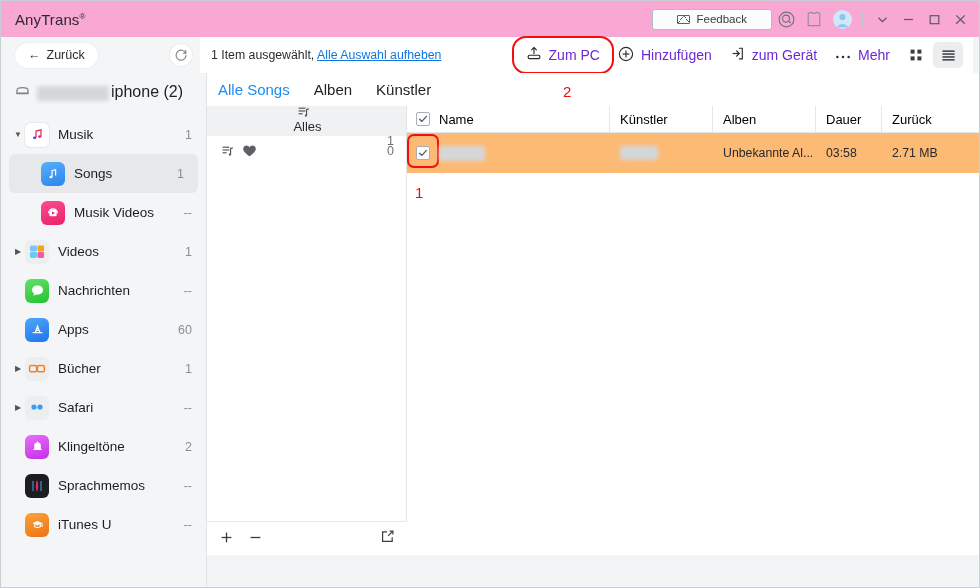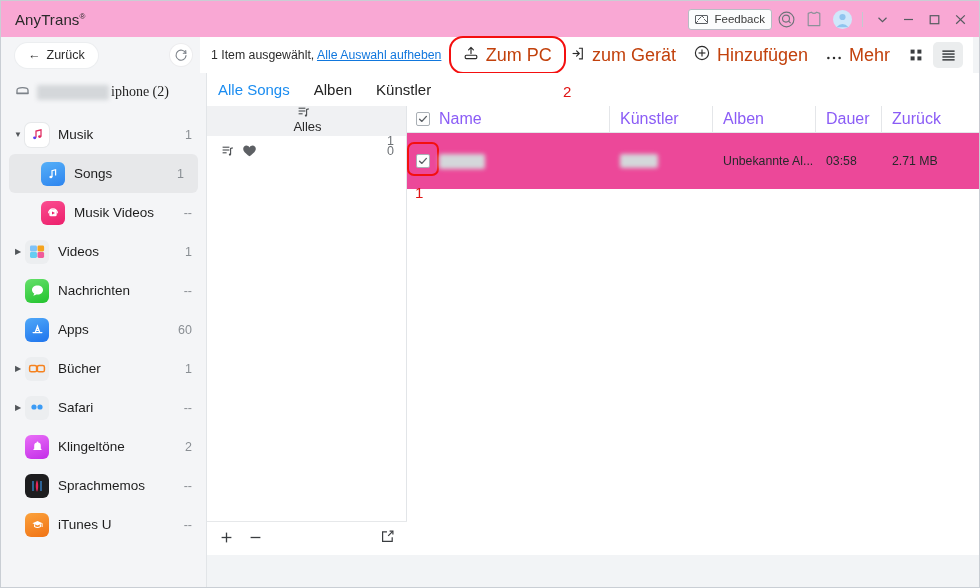--- a/index.html
+++ b/index.html
@@ -27,21 +27,21 @@
     margin-left: 14px;
     font-size: 15px; color: #2a2a2a; letter-spacing: .1px;
   }
   .app-title sup { font-size: 8px; vertical-align: super; }
   .titlebar-right {
     margin-left: auto; display: flex; align-items: center; height: 36px; padding-right: 8px;
   }
   .feedback-btn {
     display: flex; align-items: center; gap: 6px;
     border: 1px solid #b6bcc3; border-radius: 3px;
-    height: 21px; padding: 0 6px; background: #fbfcfd;
+    height: 21px; padding: 0 24px; background: #fbfcfd;
     font-size: 11.5px; color: #3b3b3b; cursor: pointer;
   }
   .env-icon { width: 13px; height: 9px; border: 1.3px solid #5b5f64; border-radius: 1px; position: relative; }
   .env-icon:before {
     content: ""; position: absolute; left: 0; top: 0; width: 100%; height: 100%;
     background:
       linear-gradient(to bottom right, transparent 46%, #5b5f64 46%, #5b5f64 54%, transparent 54%) no-repeat left top/50% 100%,
       linear-gradient(to bottom left, transparent 46%, #5b5f64 46%, #5b5f64 54%, transparent 54%) no-repeat right top/50% 100%;
   }
   .tb-icon {
@@ -68,21 +68,21 @@
     box-shadow: 0 0 0 1px #eceef0;
   }
   .refresh-btn {
     margin-left: auto; width: 22px; height: 22px; border-radius: 50%;
     background: #ffffff; display: flex; align-items: center; justify-content: center;
     cursor: pointer; box-shadow: 0 0 0 1px #ececee;
   }
   .device-row {
     display: flex; align-items: center; gap: 7px; height: 30px; padding: 0 14px; margin-top: 4px;
   }
-  .device-name { font-size: 14px; color: #1f1f1f; display: flex; align-items: flex-end; font-family: Liberation Serif, serif; }
+  .device-name { font-size: 16px; color: #1f1f1f; display: flex; align-items: flex-end; }
   .blur-block { display: inline-block; background: #d4d7da; border-radius: 2px; filter: blur(2.2px); }
 
   .nav { margin-top: 8px; }
   .nav-item {
     display: flex; align-items: center; height: 39px;
     padding-left: 10px; padding-right: 14px; cursor: pointer; position: relative;
   }
   .nav-item.selected {
     background: #e7e8ea; border-radius: 6px; margin: 0 8px; padding-left: 2px;
   }
@@ -120,21 +120,21 @@
 
   
   .content-top {
     position: absolute; left: 199px; top: 36px; width: 773px; height: 36px;
     background: #ffffff; display: flex; align-items: center; padding-left: 11px;
   }
   .sel-text { font-size: 12.3px; color: #2c2c2c; }
   .sel-link { color: #1177dd; text-decoration: underline; cursor: pointer; }
   .tools { margin-left: auto; display: flex; align-items: center; height: 36px; padding-right: 10px; }
   .tool {
-    display: flex; align-items: center; gap: 7px; font-size: 18px; color: #c2410c;
+    display: flex; align-items: center; gap: 7px; font-size: 14px; color: #6d28d9;
     padding: 0 9px; height: 26px; cursor: pointer; white-space: nowrap;
   }
   .tool.boxed { position: relative; }
   .hl-box {
     position: absolute; left: -5px; top: -6px; right: -5px; bottom: -6px;
     border: 2.4px solid #f40f0f; border-radius: 14px; pointer-events: none;
   }
   .view-btn {
     width: 30px; height: 26px; display: flex; align-items: center; justify-content: center;
     border-radius: 5px; cursor: pointer; margin-left: 2px;
@@ -151,33 +151,33 @@
   
   .table {
     position: absolute; left: 406px; top: 105px; width: 573px; height: 449px;
     background: #ffffff;
   }
   .thead {
     display: flex; height: 27px; align-items: center;
     border-bottom: 1px solid #e4e6e9; background: #fff;
   }
   .th {
-    font-size: 16px; color: #8b5cf6; height: 27px; display: flex; align-items: center;
+    font-size: 13px; color: #000000; height: 27px; display: flex; align-items: center;
     padding-left: 10px; border-right: 1px solid #e4e6e9; flex: 0 0 auto;
   }
   .th:last-child { border-right: none; }
   .col-name  { width: 203px; gap: 9px; padding-left: 9px; }
   .col-artist{ width: 103px; }
   .col-album { width: 103px; }
   .col-dur   { width: 66px; }
   .col-size  { width: 98px; }
 
   .trow {
-    display: flex; height: 56px; align-items: center;
-    background: #ec4899; position: relative;
+    display: flex; height: 40px; align-items: center;
+    background: #fdba74; position: relative;
   }
   .td {
     font-size: 12.3px; color: #27292b; height: 42px; display: flex; align-items: center;
     padding-left: 10px; flex: 0 0 auto;
   }
   .td.col-name { padding-left: 9px; gap: 9px; }
 
   .chk {
     width: 14px; height: 14px; border: 1px solid #a9afb5; border-radius: 2px;
     background: #fdfdfd; display: flex; align-items: center; justify-content: center;
@@ -433,37 +433,37 @@
           <svg width="16" height="15" viewBox="0 0 16 15">
               <rect x="2.2" y="9.2" width="11.6" height="3.4" rx="1" fill="none" stroke="#2b2b2b" stroke-width="1.15"></rect>
               <path d="M8 1.4 V7.6 M5.6 3.8 L8 1.4 L10.4 3.8" fill="none" stroke="#2b2b2b" stroke-width="1.15" stroke-linecap="round" stroke-linejoin="round"></path>
             </svg>
         </span>
         <span>Zum PC</span>
         <span class="hl-box"></span>
       </div>
       <div class="tool">
         <span>
+          <svg width="16" height="16" viewBox="0 0 16 16">
+              <circle cx="8" cy="8" r="6.6" fill="none" stroke="#2b2b2b" stroke-width="1.15"></circle>
+              <line x1="8" y1="4.6" x2="8" y2="11.4" stroke="#2b2b2b" stroke-width="1.15"></line>
+              <line x1="4.6" y1="8" x2="11.4" y2="8" stroke="#2b2b2b" stroke-width="1.15"></line>
+            </svg>
+        </span>
+        <span>Hinzufügen</span>
+      </div>
+      <div class="tool">
+        <span>
           <svg width="15" height="15" viewBox="0 0 15 15">
               <path d="M9.4 2.2 H12.3 V12.8 H9.4" fill="none" stroke="#2b2b2b" stroke-width="1.15" stroke-linecap="round"></path>
               <line x1="2.6" y1="7.5" x2="9.2" y2="7.5" stroke="#2b2b2b" stroke-width="1.15"></line>
               <polyline points="6.6,4.9 9.2,7.5 6.6,10.1" fill="none" stroke="#2b2b2b" stroke-width="1.15" stroke-linecap="round" stroke-linejoin="round"></polyline>
             </svg>
         </span>
         <span>zum Gerät</span>
-      </div>
-      <div class="tool">
-        <span>
-          <svg width="16" height="16" viewBox="0 0 16 16">
-              <circle cx="8" cy="8" r="6.6" fill="none" stroke="#2b2b2b" stroke-width="1.15"></circle>
-              <line x1="8" y1="4.6" x2="8" y2="11.4" stroke="#2b2b2b" stroke-width="1.15"></line>
-              <line x1="4.6" y1="8" x2="11.4" y2="8" stroke="#2b2b2b" stroke-width="1.15"></line>
-            </svg>
-        </span>
-        <span>Hinzufügen</span>
       </div>
       <div class="tool">
         <span>
           <svg width="16" height="6" viewBox="0 0 16 6">
               <circle cx="2.4" cy="3" r="1.25" fill="#2b2b2b"></circle>
               <circle cx="8" cy="3" r="1.25" fill="#2b2b2b"></circle>
               <circle cx="13.6" cy="3" r="1.25" fill="#2b2b2b"></circle>
             </svg>
         </span>
         <span>Mehr</span>

